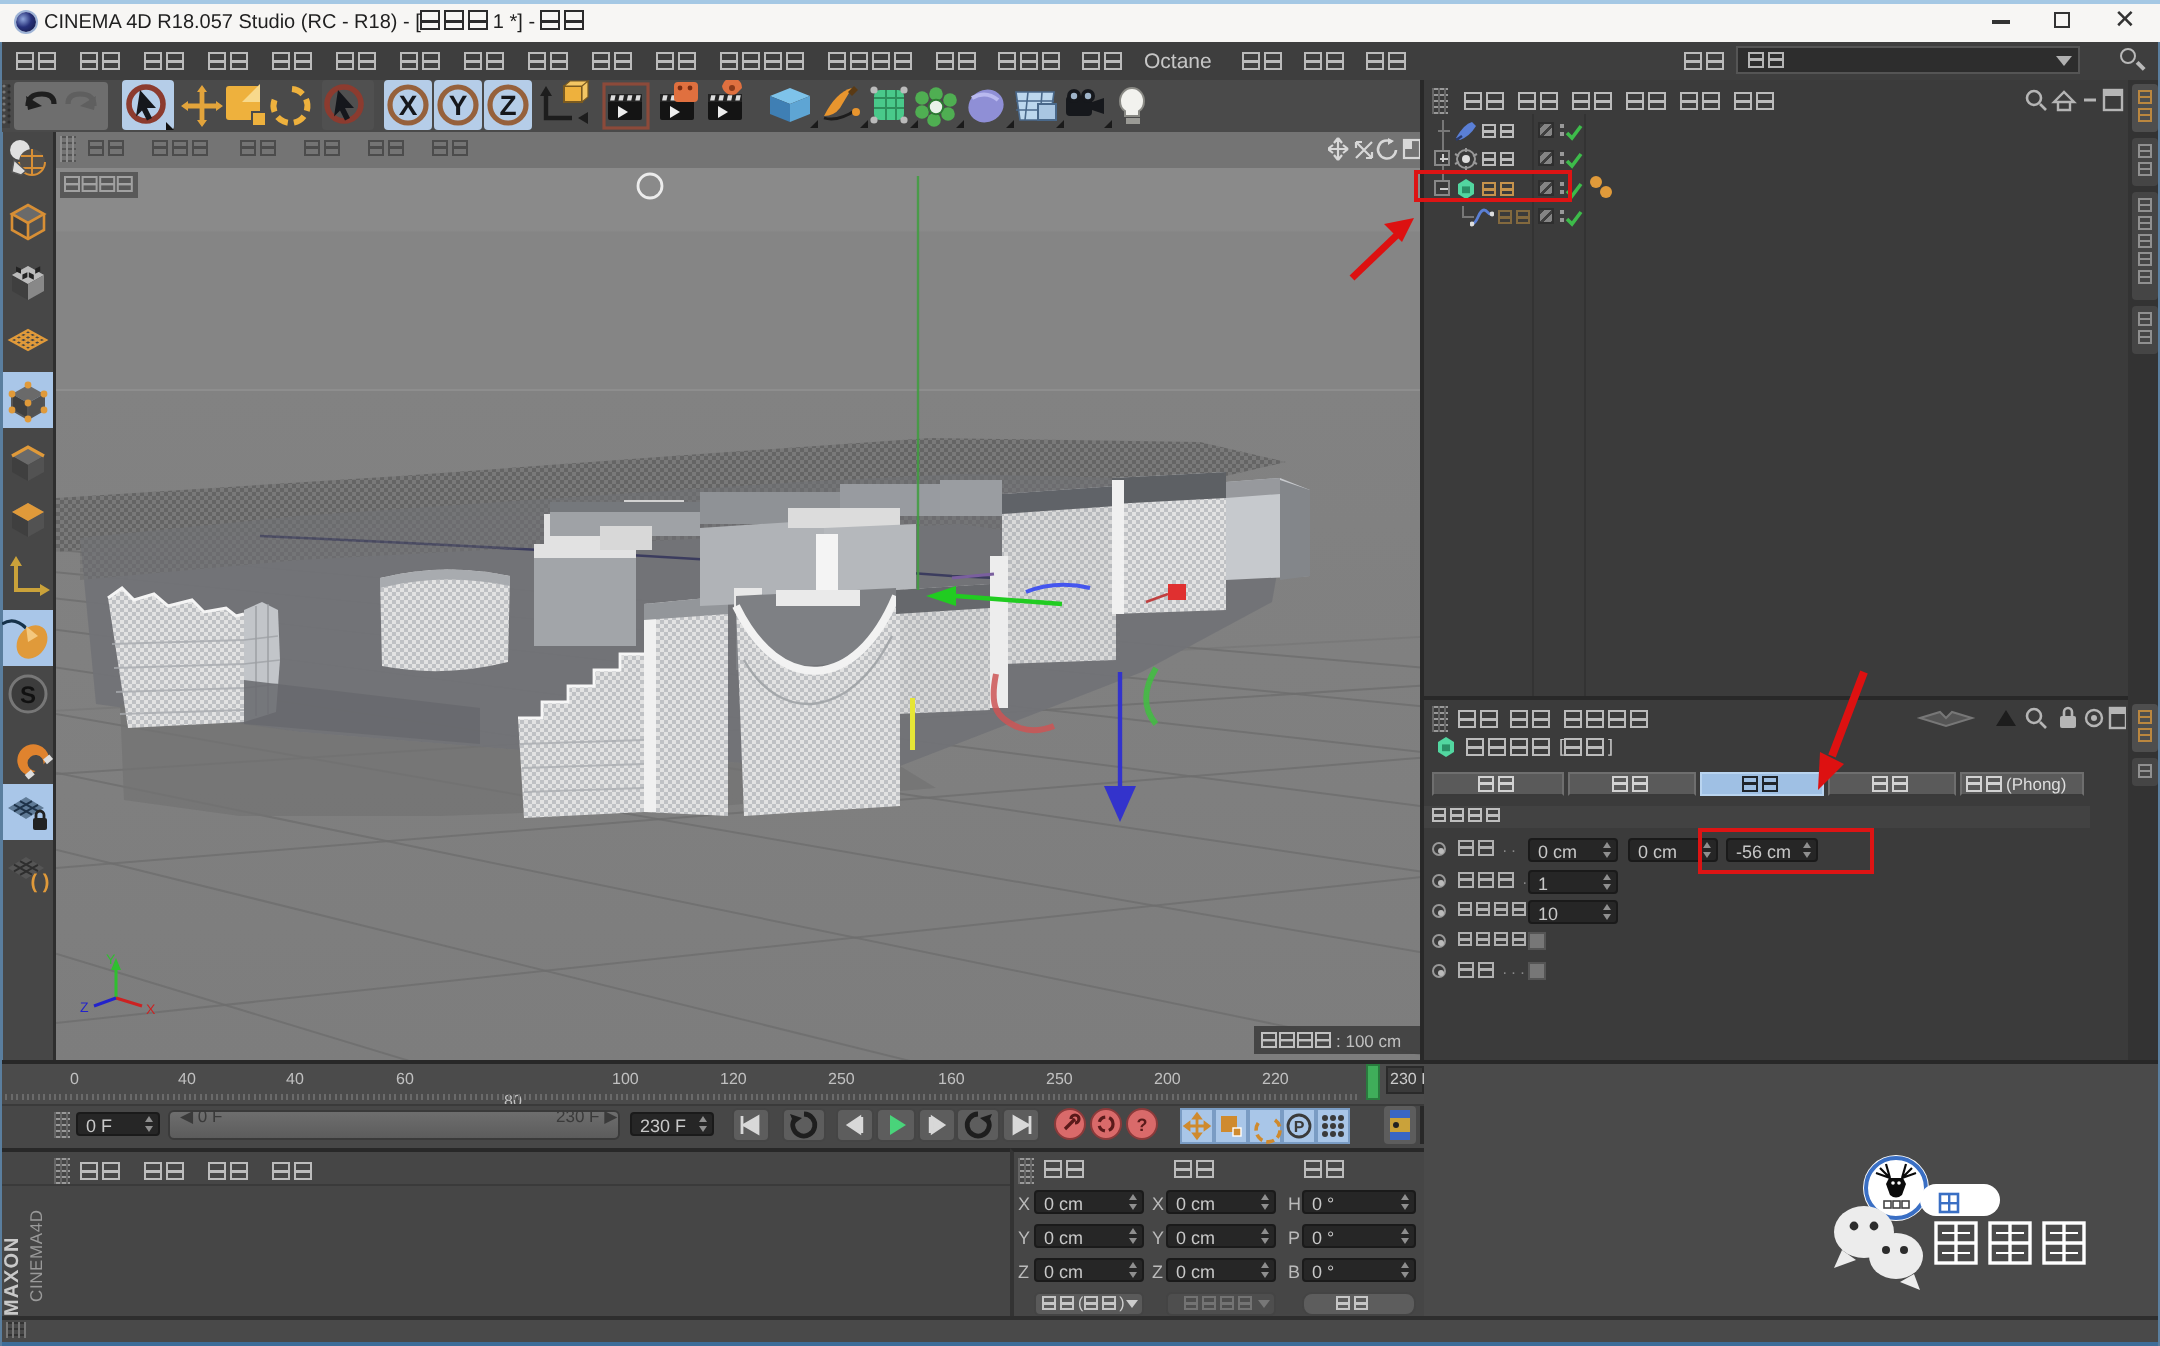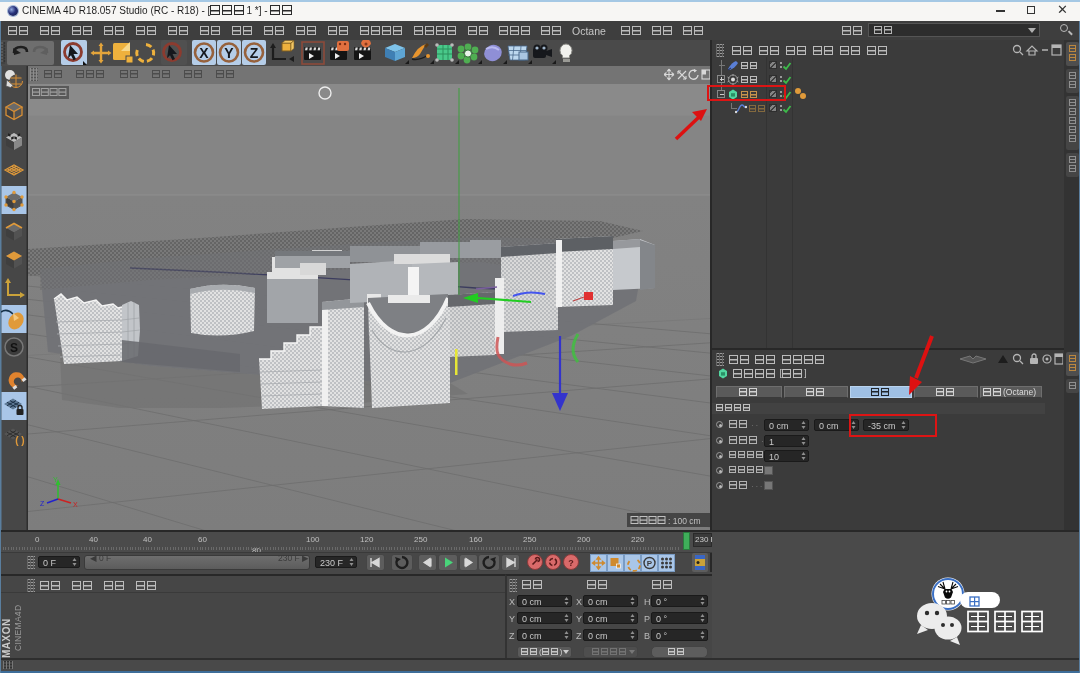--- a/index.html
+++ b/index.html
@@ -549,38 +549,38 @@
 <div class="a row" style="left:733px;top:369px;color:#c8c8c8"><i class="c c9" style=""></i><i class="c c9" style=""></i><i class="c c9" style=""></i><i class="c c9" style=""></i><span class="t" style="font-size:9px;line-height:9px;color:#c8c8c8;">&nbsp;[</span><i class="c c9" style=""></i><i class="c c9" style=""></i><span class="t" style="font-size:9px;line-height:9px;color:#c8c8c8;">]</span></div>
 <div class="a" style="left:716px;top:386px;width:66px;height:12px;background:#5a5a5a;border:1px solid #6e6e6e;border-bottom-color:#3a3a3a"></div>
 <div class="a row" style="left:739px;top:388px;color:#ddd"><i class="c c8" style="color:#ddd;"></i><i class="c c8" style="color:#ddd;"></i></div>
 <div class="a" style="left:784px;top:386px;width:64px;height:12px;background:#5a5a5a;border:1px solid #6e6e6e;border-bottom-color:#3a3a3a"></div>
 <div class="a row" style="left:806px;top:388px;color:#ddd"><i class="c c8" style="color:#ddd;"></i><i class="c c8" style="color:#ddd;"></i></div>
 <div class="a" style="left:850px;top:386px;width:62px;height:12px;background:#9fc0e4;border:1px solid #b9d4ef"></div>
 <div class="a row" style="left:871px;top:388px;color:#16181c"><i class="c c8" style="color:#16181c;"></i><i class="c c8" style="color:#16181c;"></i></div>
 <div class="a" style="left:914px;top:386px;width:64px;height:12px;background:#5a5a5a;border:1px solid #6e6e6e;border-bottom-color:#3a3a3a"></div>
 <div class="a row" style="left:936px;top:388px;color:#ddd"><i class="c c8" style="color:#ddd;"></i><i class="c c8" style="color:#ddd;"></i></div>
 <div class="a" style="left:980px;top:386px;width:62px;height:12px;background:#5a5a5a;border:1px solid #6e6e6e;border-bottom-color:#3a3a3a"></div>
-<div class="a row" style="left:983px;top:388px;color:#ddd"><i class="c c8" style="color:#ddd;"></i><i class="c c8" style="color:#ddd;"></i><span class="t" style="font-size:8.5px;line-height:8.5px;color:#ddd;">(Octane)</span></div>
+<div class="a row" style="left:983px;top:388px;color:#ddd"><i class="c c8" style="color:#ddd;"></i><i class="c c8" style="color:#ddd;"></i><span class="t" style="font-size:8.5px;line-height:8.5px;color:#ddd;">(Phong)</span></div>
 <div class="a" style="left:712px;top:403px;width:333px;height:11px;background:#424242"></div>
 <div class="a row" style="left:716px;top:404px;color:#c9c9c9"><i class="c c7" style=""></i><i class="c c7" style=""></i><i class="c c7" style=""></i><i class="c c7" style=""></i></div>
 <div class="a" style="left:716px;top:421px;width:7px;height:7px;border:1.5px solid #999;border-radius:50%;background:#3b3b3b"></div>
 <div class="a" style="left:719px;top:424px;width:3px;height:3px;border-radius:50%;background:#bbb"></div>
 <div class="a row" style="left:729px;top:420px;color:#bbb"><i class="c c8" style=""></i><i class="c c8" style=""></i><span class="t" style="font-size:8px;line-height:8px;color:#888;">&nbsp;. .</span></div>
 <div class="a" style="left:764px;top:419px;width:45px;height:12px;background:#262626;border:1px solid #1a1a1a;border-radius:2px"></div>
 <div class="a" style="left:769px;top:422px;font-size:9px;line-height:9px;color:#c8c8c8;white-space:nowrap">0 cm</div>
 <svg class="a" style="left:801px;top:420px" width="5" height="10" viewBox="0 0 5 10">
     <path d="M2.5,1 L4.5,4 H0.5 Z M2.5,9 L4.5,6 H0.5 Z" fill="#8f8f8f"></path>
   </svg>
 <div class="a" style="left:814px;top:419px;width:45px;height:12px;background:#262626;border:1px solid #1a1a1a;border-radius:2px"></div>
 <div class="a" style="left:819px;top:422px;font-size:9px;line-height:9px;color:#c8c8c8;white-space:nowrap">0 cm</div>
 <svg class="a" style="left:851px;top:420px" width="5" height="10" viewBox="0 0 5 10">
     <path d="M2.5,1 L4.5,4 H0.5 Z M2.5,9 L4.5,6 H0.5 Z" fill="#8f8f8f"></path>
   </svg>
 <div class="a" style="left:863px;top:419px;width:46px;height:12px;background:#262626;border:1px solid #1a1a1a;border-radius:2px"></div>
-<div class="a" style="left:868px;top:422px;font-size:9px;line-height:9px;color:#c8c8c8;white-space:nowrap">-35 cm</div>
+<div class="a" style="left:868px;top:422px;font-size:9px;line-height:9px;color:#c8c8c8;white-space:nowrap">-56 cm</div>
 <svg class="a" style="left:901px;top:420px" width="5" height="10" viewBox="0 0 5 10">
     <path d="M2.5,1 L4.5,4 H0.5 Z M2.5,9 L4.5,6 H0.5 Z" fill="#8f8f8f"></path>
   </svg>
 <div class="a" style="left:716px;top:437px;width:7px;height:7px;border:1.5px solid #999;border-radius:50%;background:#3b3b3b"></div>
 <div class="a" style="left:719px;top:440px;width:3px;height:3px;border-radius:50%;background:#bbb"></div>
 <div class="a row" style="left:729px;top:436px;color:#bbb"><i class="c c8" style=""></i><i class="c c8" style=""></i><i class="c c8" style=""></i><span class="t" style="font-size:8px;line-height:8px;color:#888;">&nbsp;.</span></div>
 <div class="a" style="left:764px;top:435px;width:45px;height:12px;background:#262626;border:1px solid #1a1a1a;border-radius:2px"></div>
 <div class="a" style="left:769px;top:438px;font-size:9px;line-height:9px;color:#c8c8c8;white-space:nowrap">1</div>
 <svg class="a" style="left:801px;top:436px" width="5" height="10" viewBox="0 0 5 10">
     <path d="M2.5,1 L4.5,4 H0.5 Z M2.5,9 L4.5,6 H0.5 Z" fill="#8f8f8f"></path>

